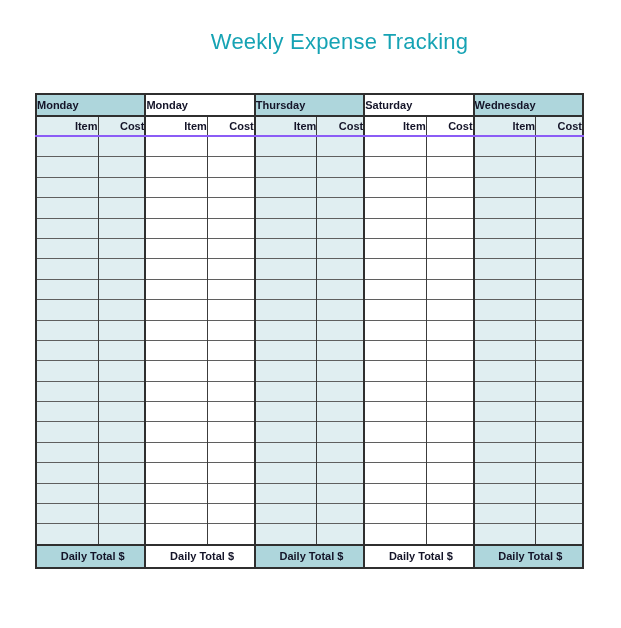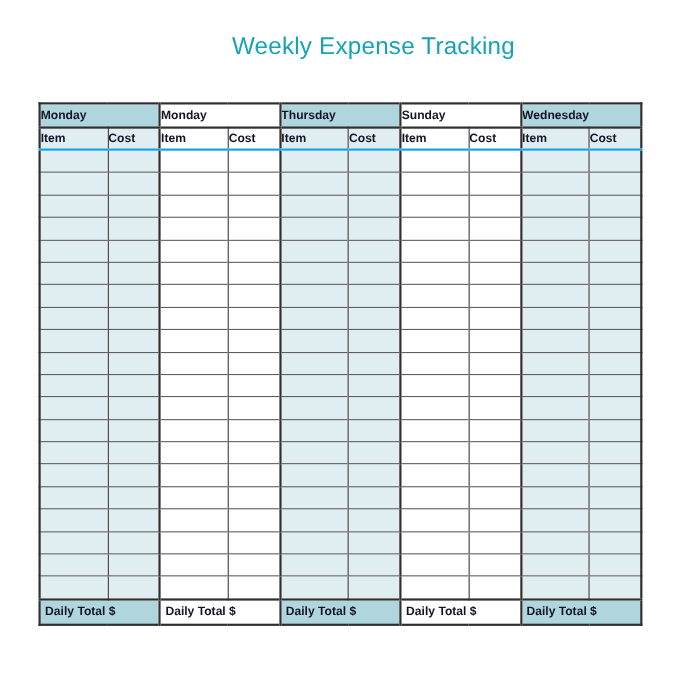--- a/index.html
+++ b/index.html
@@ -37,25 +37,25 @@
     color:#141428;
     border-top:1px solid #5f5f5f;
     border-left:1px solid #3c3c3c;
     overflow:hidden;
     white-space:nowrap;
   }
   
   .expense-table .group-start { border-left:2px solid var(--bd-dark, #2f2f2f); }
   
   .day-row th   { height:20px; text-align:left; border-bottom:2px solid var(--bd-dark, #2f2f2f); }
-  .sub-row th   { height:18px; text-align:left; border-top:0; border-bottom:2px solid #0ea5e9; }
+  .sub-row th   { height:18px; text-align:right; border-top:0; border-bottom:2px solid #8b5cf6; }
   
   .body-row td  { height:19.4px; }
   
-  .total-row td { height:21px; text-align:left; padding-left:4px; border-top:2px solid var(--bd-dark, #2f2f2f); }
+  .total-row td { height:21px; text-align:center; padding-left:4px; border-top:2px solid var(--bd-dark, #2f2f2f); }
   
   .fill-day   { background:var(--day-fill, #aed6dc); }
   .fill-col   { background:var(--col-fill, #e0eef1); }
   .fill-white { background:#ffffff; }
 </style>
 </head>
 <body>
 
 <div class="page">
   <h1 class="title">Weekly Expense Tracking</h1>
@@ -70,21 +70,21 @@
         <col style="width: 62px;">
         <col style="width: 47.4px;">
         <col style="width: 62px;">
         <col style="width: 47.4px;">
       </colgroup>
     <thead>
         <tr class="day-row">
           <th colspan="2" class="fill-day">Monday</th>
           <th colspan="2" class="fill-white group-start">Monday</th>
           <th colspan="2" class="fill-day group-start">Thursday</th>
-          <th colspan="2" class="fill-white group-start">Sunday</th>
+          <th colspan="2" class="fill-white group-start">Saturday</th>
           <th colspan="2" class="fill-day group-start">Wednesday</th>
         </tr>
         <tr class="sub-row">
           <th class="fill-col">Item</th>
           <th class="fill-col">Cost</th>
           <th class="fill-white group-start">Item</th>
           <th class="fill-white">Cost</th>
           <th class="fill-col group-start">Item</th>
           <th class="fill-col">Cost</th>
           <th class="fill-white group-start">Item</th>

